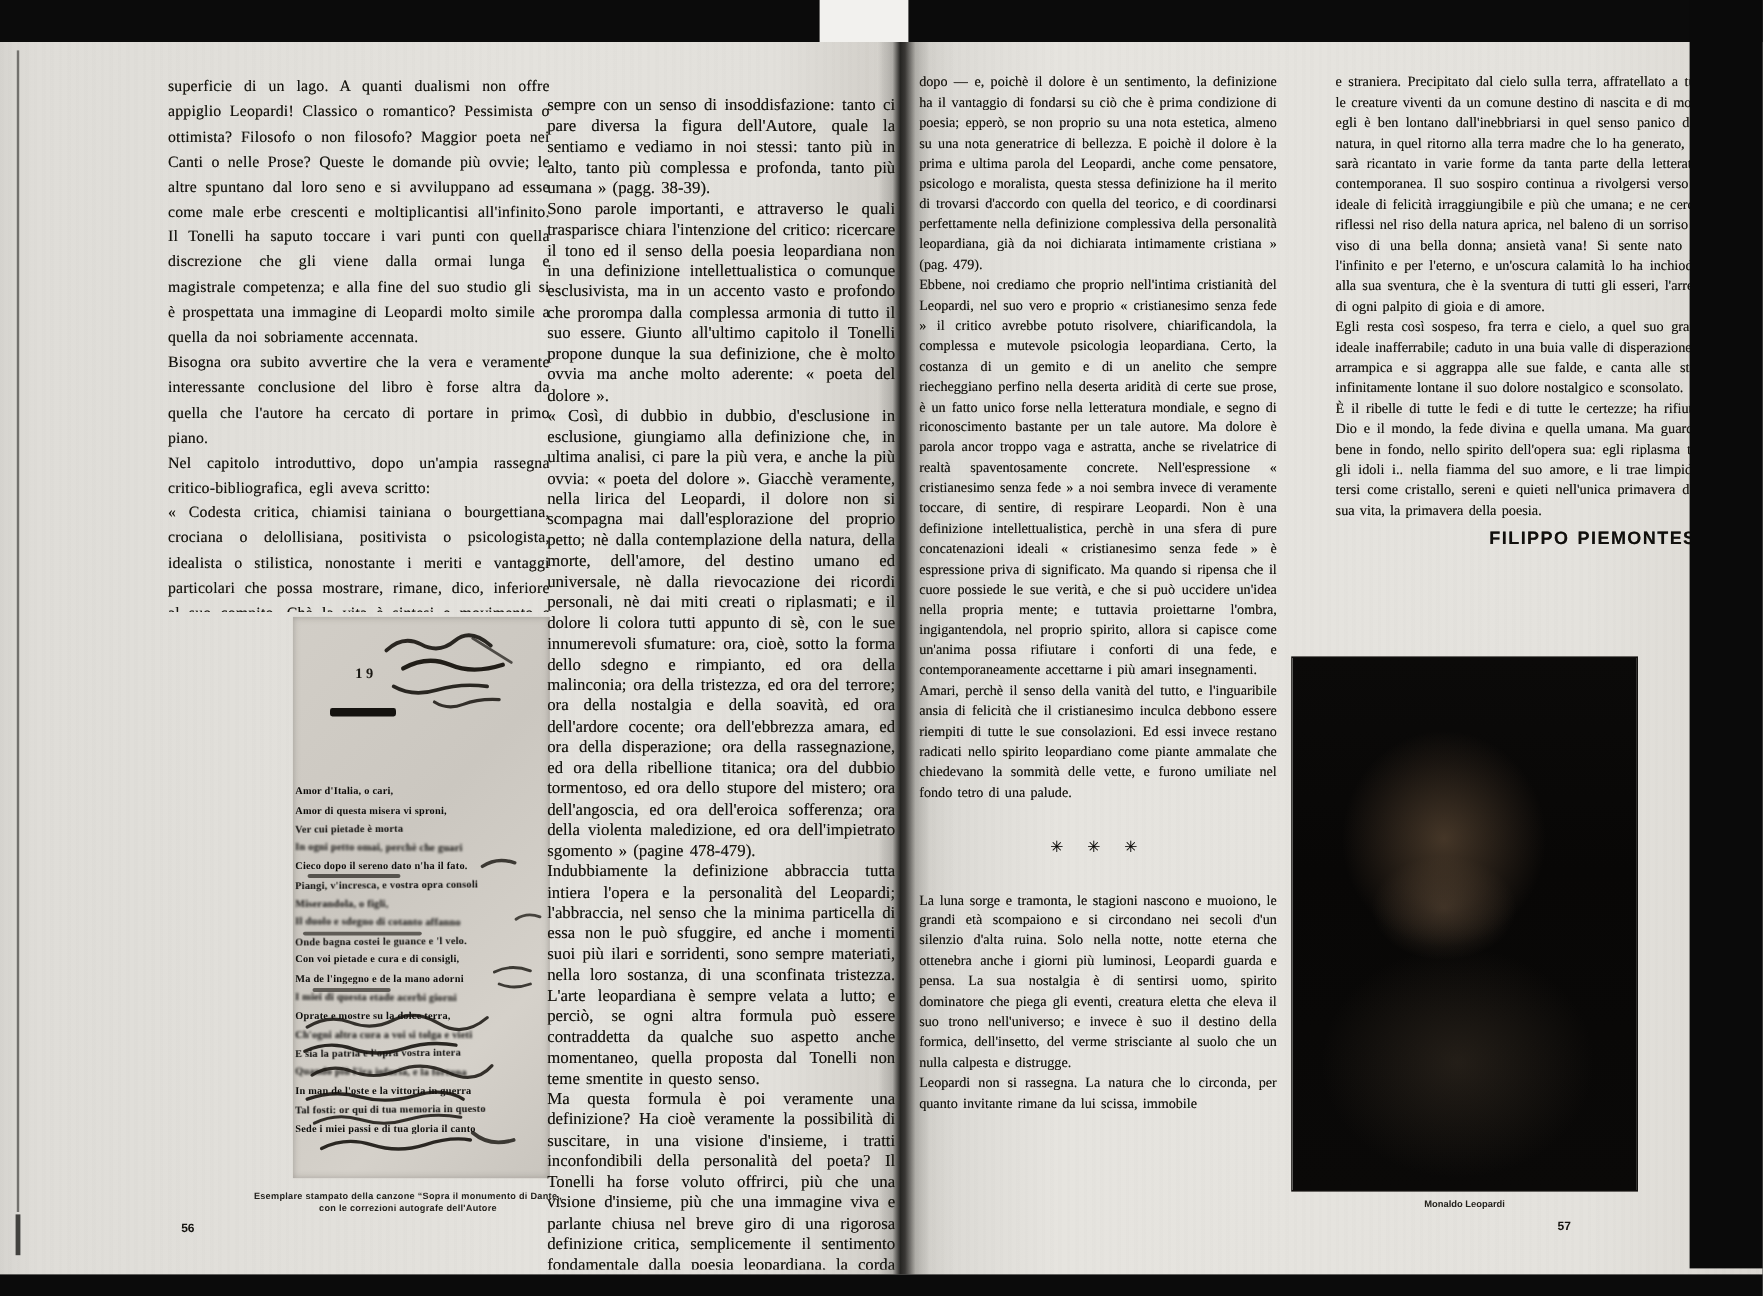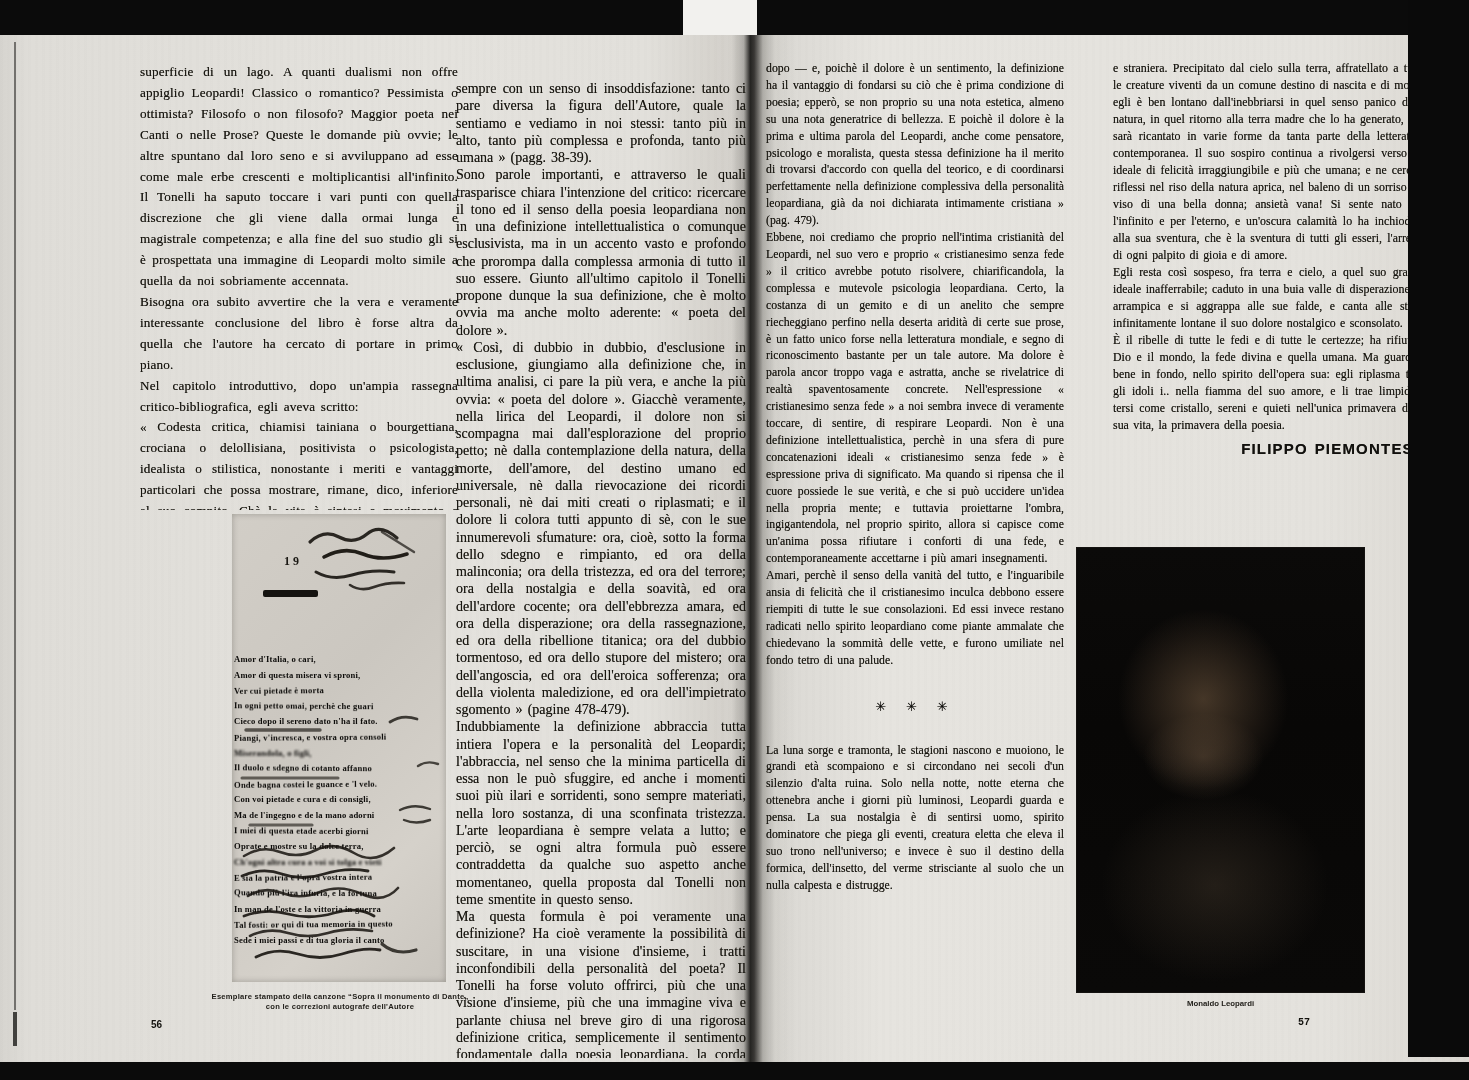--- a/index.html
+++ b/index.html
@@ -38,21 +38,21 @@
           font-size:11.8px;line-height:16.9px;word-spacing:1.4px;}
   .col-r2{left:1076px;top:60px;width:312px;height:520px;
           font-size:11.9px;line-height:17px;word-spacing:1.4px;margin-left:37px;}
 
   .separator{font-family:"DejaVu Sans", sans-serif;font-size:13px;font-weight:bold;
      text-align:center;letter-spacing:7px;margin:30px 0 26px 0 !important;color:#0e0d0b;}
   .byline{font-family:"Liberation Sans", sans-serif;font-weight:bold;font-size:15px;
      letter-spacing:1.2px;text-align:right;margin-top:6px !important;color:#11100d;}
 
   
-  .manuscript{position:absolute;left:232px;top:514px;width:214px;height:468px;
+  .manuscript{position:absolute;left:244px;top:514px;width:214px;height:468px;
      background:linear-gradient(135deg,#d2cec7 0,#cbc7c0 40%,#d5d1ca 75%,#c9c5be 100%);
      box-shadow:0 0 6px rgba(60,58,52,.35) inset;overflow:hidden;}
   .ms-pagemark{position:absolute;left:52px;top:40px;font-size:12px;font-weight:bold;
      letter-spacing:3px;color:#1a1813;filter:blur(.4px);}
   .ms-bar{position:absolute;left:31px;top:76px;width:55px;height:7px;background:#151310;
      filter:blur(.5px);border-radius:2px;}
   .ms-lines{position:absolute;left:0;top:138px;width:214px;}
   .ms-line{margin:0 0 0 2px;font-size:8.6px;line-height:15.6px;font-weight:bold;
      color:#0d0c0a;white-space:nowrap;overflow:hidden;filter:blur(.55px);
      letter-spacing:.2px;}
@@ -74,21 +74,21 @@
        linear-gradient(180deg,#0b0a09 0,#080706 40%,#0a0908 100%);
      box-shadow:0 0 0 1px #141210;}
   .photo-caption{position:absolute;left:1077px;top:999px;width:287px;text-align:center;
      font-family:Liberation Sans, sans-serif;font-weight:bold;font-size:7.8px;
      color:#24221d;filter:blur(.3px);}
 
   
   .pagenum{position:absolute;font-family:"Liberation Sans", sans-serif;font-weight:bold;
      font-size:10px;color:#14130f;text-align:center;}
   .pagenum-left{left:151px;top:1019px;}
-  .pagenum-right{left:1298px;top:1017px;font-family:Liberation Mono, monospace;}
+  .pagenum-right{left:1298px;top:1017px;}
 
   
   .edge-mark{position:absolute;left:13px;top:1012px;width:4px;height:34px;background:#1c1b19;opacity:.8;}
 </style>
 </head>
 <body>
 
 <div class="scan"></div>
 <div class="scan-streaks"></div>
 <div class="gutter"></div>
@@ -169,20 +169,21 @@
 
 <div class="col col-r1">
   <div>
       <p>dopo — e, poichè il dolore è un sentimento, la definizione ha il vantaggio di fondarsi su ciò che è prima condizione di poesia; epperò, se non proprio su una nota estetica, almeno su una nota generatrice di bellezza. E poichè il dolore è la prima e ultima parola del Leopardi, anche come pensatore, psicologo e moralista, questa stessa definizione ha il merito di trovarsi d'accordo con quella del teorico, e di coordinarsi perfettamente nella definizione complessiva della personalità leopardiana, già da noi dichiarata intimamente cristiana » (pag. 479).</p>
       <p>Ebbene, noi crediamo che proprio nell'intima cristianità del Leopardi, nel suo vero e proprio « cristianesimo senza fede » il critico avrebbe potuto risolvere, chiarificandola, la complessa e mutevole psicologia leopardiana. Certo, la costanza di un gemito e di un anelito che sempre riecheggiano perfino nella deserta aridità di certe sue prose, è un fatto unico forse nella letteratura mondiale, e segno di riconoscimento bastante per un tale autore. Ma dolore è parola ancor troppo vaga e astratta, anche se rivelatrice di realtà spaventosamente concrete. Nell'espressione « cristianesimo senza fede » a noi sembra invece di veramente toccare, di sentire, di respirare Leopardi. Non è una definizione intellettualistica, perchè in una sfera di pure concatenazioni ideali « cristianesimo senza fede » è espressione priva di significato. Ma quando si ripensa che il cuore possiede le sue verità, e che si può uccidere un'idea nella propria mente; e tuttavia proiettarne l'ombra, ingigantendola, nel proprio spirito, allora si capisce come un'anima possa rifiutare i conforti di una fede, e contemporaneamente accettarne i più amari insegnamenti.</p>
       <p>Amari, perchè il senso della vanità del tutto, e l'inguaribile ansia di felicità che il cristianesimo inculca debbono essere riempiti di tutte le sue consolazioni. Ed essi invece restano radicati nello spirito leopardiano come piante ammalate che chiedevano la sommità delle vette, e furono umiliate nel fondo tetro di una palude.</p>
     </div>
   <p class="separator">✳ ✳ ✳</p>
   <div>
       <p>La luna sorge e tramonta, le stagioni nascono e muoiono, le grandi età scompaiono e si circondano nei secoli d'un silenzio d'alta ruina. Solo nella notte, notte eterna che ottenebra anche i giorni più luminosi, Leopardi guarda e pensa. La sua nostalgia è di sentirsi uomo, spirito dominatore che piega gli eventi, creatura eletta che eleva il suo trono nell'universo; e invece è suo il destino della formica, dell'insetto, del verme strisciante al suolo che un nulla calpesta e distrugge.</p>
+      <p>Leopardi non si rassegna. La natura che lo circonda, per quanto invitante rimane da lui scissa, immobile</p>
     </div>
 </div>
 
 <div class="col col-r2">
   <div>
       <p>e straniera. Precipitato dal cielo sulla terra, affratellato a tutte le creature viventi da un comune destino di nascita e di morte, egli è ben lontano dall'inebbriarsi in quel senso panico della natura, in quel ritorno alla terra madre che lo ha generato, che sarà ricantato in varie forme da tanta parte della letteratura contemporanea. Il suo sospiro continua a rivolgersi verso un ideale di felicità irraggiungibile e più che umana; e ne cerca i riflessi nel riso della natura aprica, nel baleno di un sorriso sul viso di una bella donna; ansietà vana! Si sente nato per l'infinito e per l'eterno, e un'oscura calamità lo ha inchiodato alla sua sventura, che è la sventura di tutti gli esseri, l'arresto di ogni palpito di gioia e di amore.</p>
       <p>Egli resta così sospeso, fra terra e cielo, a quel suo grande ideale inafferrabile; caduto in una buia valle di disperazione, si arrampica e si aggrappa alle sue falde, e canta alle stelle infinitamente lontane il suo dolore nostalgico e sconsolato.</p>
       <p>È il ribelle di tutte le fedi e di tutte le certezze; ha rifiutato Dio e il mondo, la fede divina e quella umana. Ma guardate bene in fondo, nello spirito dell'opera sua: egli riplasma tutti gli idoli i.. nella fiamma del suo amore, e li trae limpidi e tersi come cristallo, sereni e quieti nell'unica primavera della sua vita, la primavera della poesia.</p>
     </div>
   <p class="byline">FILIPPO PIEMONTESE</p>

